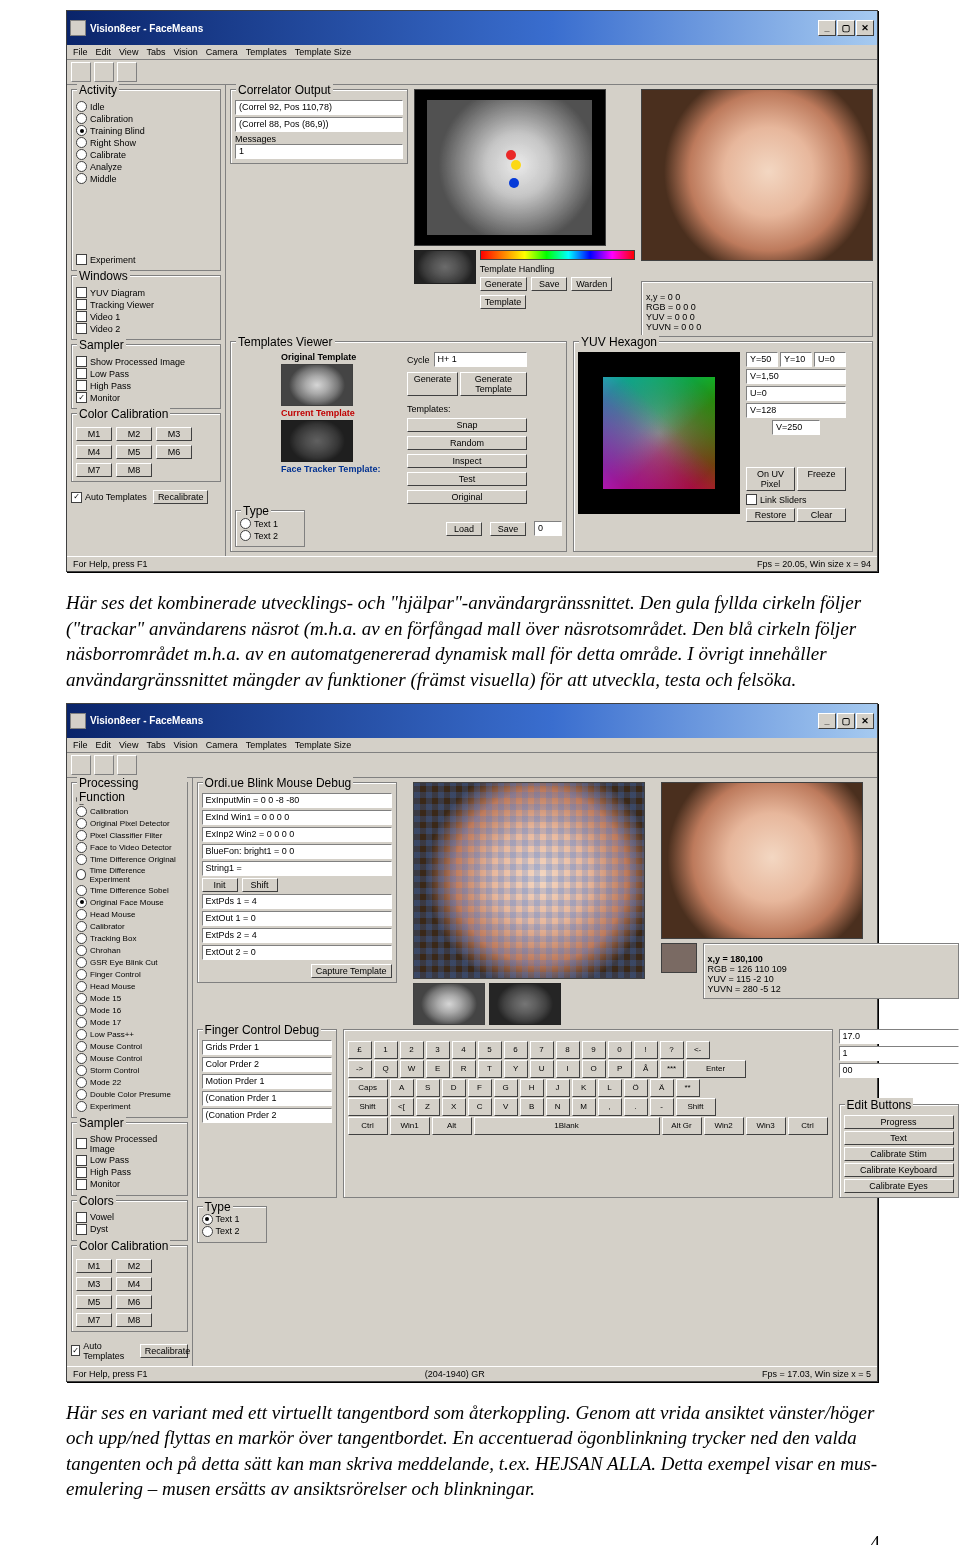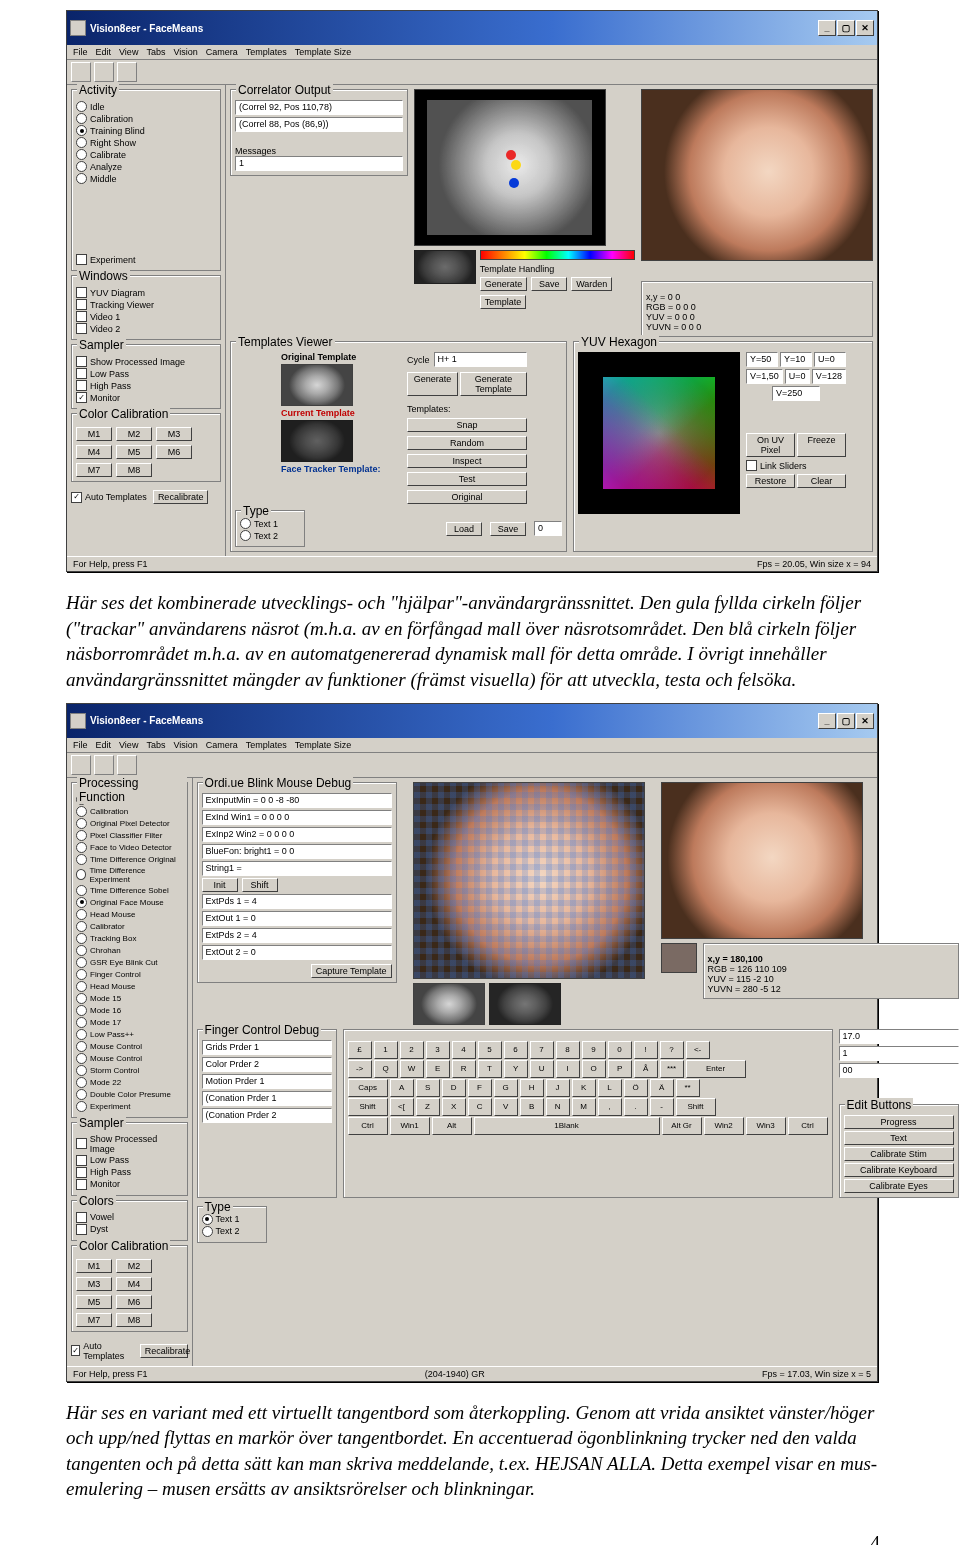--- a/index.html
+++ b/index.html
@@ -308,21 +308,21 @@
         </div>
       </div>
 
       <div class="rightarea">
         <div class="toprow">
           <div class="col" style="width:200px;">
             <div class="group">
               <div class="glabel">Correlator Output</div>
               <div class="field">(Correl 92, Pos 110,78)</div>
               <div class="field" style="margin-top:2px">(Correl 88, Pos (86,9))</div>
-              <div style="margin-top:14px">Messages</div>
+              <div style="margin-top:2px">Messages</div>
               <div class="field">1</div>
             </div>
           </div>
           <div class="col">
             <div class="video">
               <div class="face-bw">
                 <div class="marker red" style="left:79px; top:50px"></div>
                 <div class="marker yellow" style="left:84px; top:60px"></div>
                 <div class="marker blue" style="left:82px; top:78px"></div>
               </div>
@@ -409,21 +409,21 @@
             <div style="display:flex; gap:6px;">
               <div class="yuvbox">
                   <div class="yuvspec"></div>
                 </div>
               <div class="inline-fields" style="width:100px">
                 <div style="display:flex; gap:2px;">
                   <div class="field" style="flex:1">Y=50</div>
                   <div class="field" style="flex:1">Y=10</div>
                   <div class="field" style="flex:1">U=0</div>
                 </div>
-                <div style="display:flex; gap:2px;">
+                <div style="display:flex; gap:2px;flex-direction:column;">
                   <div class="field" style="flex:1">V=1,50</div>
                   <div class="field" style="flex:1">U=0</div>
                   <div class="field" style="flex:1">V=128</div>
                 </div>
                 <div class="field" style="width:40px; align-self:center">V=250</div>
                 <div style="height:28px"></div>
                 <div style="display:flex; gap:2px;">
                   <div class="btn" style="flex:1">On UV Pixel</div>
                   <div class="btn" style="flex:1">Freeze</div>
                 </div>

